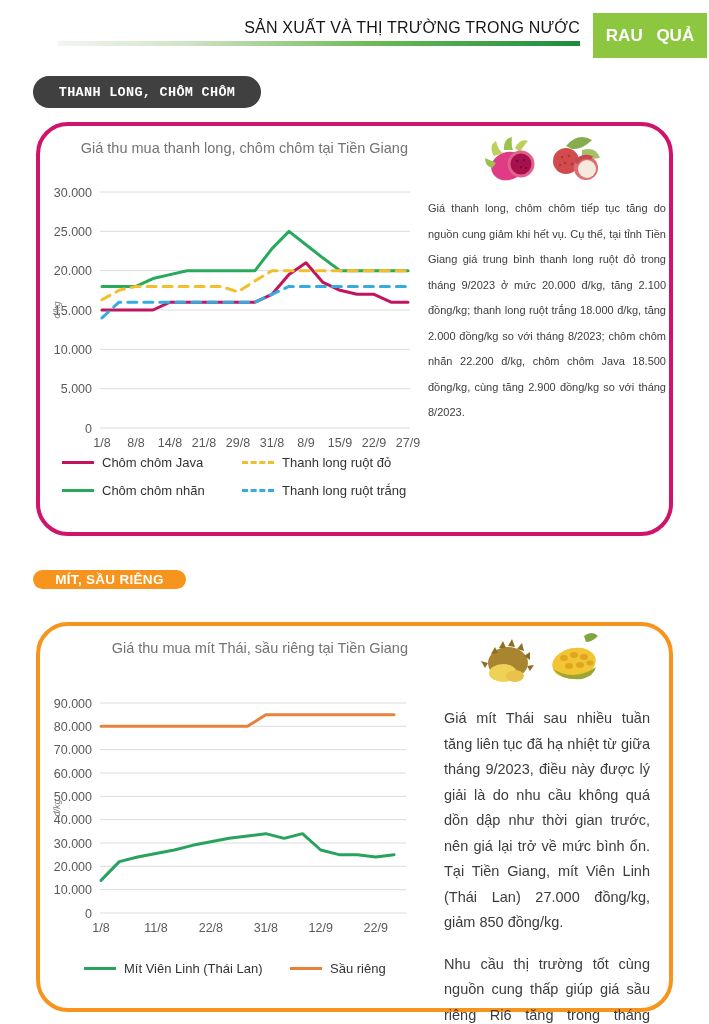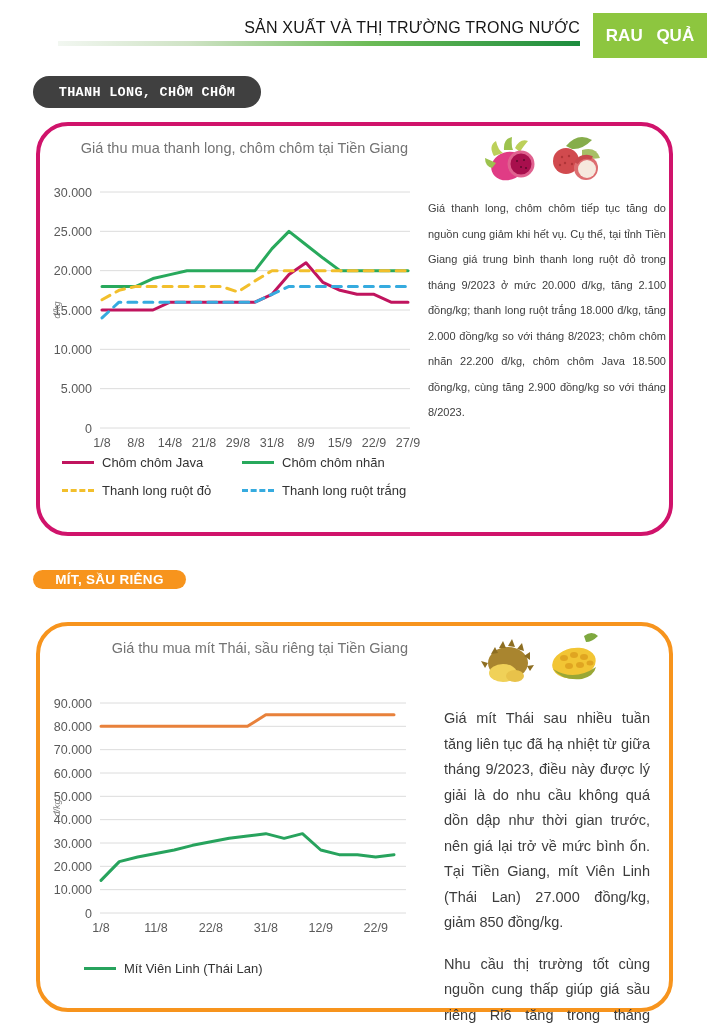--- a/index.html
+++ b/index.html
@@ -124,26 +124,26 @@
         <polyline points="50,115.77333333333334 67,106.33333333333331 84,102.4 101,102.4 118,102.4 135,102.4 152,102.4 169,102.4 186,107.90666666666667 203,96.89333333333335 220,86.66666666666669 237,86.66666666666669 254,86.66666666666669 271,86.66666666666669 288,86.66666666666669 305,86.66666666666669 322,86.66666666666669 339,86.66666666666669 356,86.66666666666669" fill="none" stroke="#f2bf2c" stroke-width="3" stroke-linejoin="round" stroke-linecap="round" stroke-dasharray="9 7"></polyline>
         <polyline points="50,133.86666666666667 67,118.13333333333334 84,118.13333333333334 101,118.13333333333334 118,118.13333333333334 135,118.13333333333334 152,118.13333333333334 169,118.13333333333334 186,118.13333333333334 203,118.13333333333334 220,110.26666666666668 237,102.4 254,102.4 271,102.4 288,102.4 305,102.4 322,102.4 339,102.4 356,102.4" fill="none" stroke="#36abdf" stroke-width="3" stroke-linejoin="round" stroke-linecap="round" stroke-dasharray="9 7"></polyline>
       </svg>
 
     <div class="legend legend-1">
       <div class="legend-item">
         <span class="sw" style="border-top: 3.5px solid rgb(192, 20, 94);"></span>
         <span>Chôm chôm Java</span>
       </div>
       <div class="legend-item">
+        <span class="sw" style="border-top: 3.5px dashed rgb(242, 191, 44);"></span>
+        <span>Thanh long ruột đỏ</span>
+      </div>
+      <div class="legend-item">
         <span class="sw" style="border-top: 3.5px solid rgb(40, 169, 92);"></span>
         <span>Chôm chôm nhãn</span>
-      </div>
-      <div class="legend-item">
-        <span class="sw" style="border-top: 3.5px dashed rgb(242, 191, 44);"></span>
-        <span>Thanh long ruột đỏ</span>
       </div>
       <div class="legend-item">
         <span class="sw" style="border-top: 3.5px dashed rgb(54, 171, 223);"></span>
         <span>Thanh long ruột trắng</span>
       </div>
     </div>
 
     <p class="para para-1">Giá thanh long, chôm chôm tiếp tục tăng do nguồn cung giảm khi hết vụ. Cụ thể, tại tỉnh Tiền Giang giá trung bình thanh long ruột đỏ trong tháng 9/2023 ở mức 20.000 đ/kg, tăng 2.100 đồng/kg; thanh long ruột trắng 18.000 đ/kg, tăng 2.000 đồng/kg so với tháng 8/2023; chôm chôm nhãn 22.200 đ/kg, chôm chôm Java 18.500 đồng/kg, cùng tăng 2.900 đồng/kg so với tháng 8/2023.</p>
   </section>
 
@@ -214,20 +214,24 @@
         <text x="8" y="112" text-anchor="middle" fill="#7a7a7a" font-size="9" font-style="italic" transform="rotate(-90 8 112)">đ/kg</text>
         <polyline points="49,184.33333333333334 67.3125,165.66666666666669 85.625,161 103.9375,157.5 122.25,154 140.5625,149.33333333333331 158.875,145.83333333333331 177.1875,142.33333333333331 195.5,140 213.8125,137.66666666666669 232.125,142.33333333333331 250.4375,137.66666666666669 268.75,154 287.0625,158.66666666666666 305.375,158.66666666666666 323.6875,161 342,158.66666666666666" fill="none" stroke="#27a35d" stroke-width="3" stroke-linejoin="round" stroke-linecap="round"></polyline>
         <polyline points="49,30.333333333333343 67.3125,30.333333333333343 85.625,30.333333333333343 103.9375,30.333333333333343 122.25,30.333333333333343 140.5625,30.333333333333343 158.875,30.333333333333343 177.1875,30.333333333333343 195.5,30.333333333333343 213.8125,18.666666666666686 232.125,18.666666666666686 250.4375,18.666666666666686 268.75,18.666666666666686 287.0625,18.666666666666686 305.375,18.666666666666686 323.6875,18.666666666666686 342,18.666666666666686" fill="none" stroke="#e8813b" stroke-width="3" stroke-linejoin="round" stroke-linecap="round"></polyline>
       </svg>
 
     <div class="legend legend-2">
       <div class="legend-item">
         <span class="sw" style="border-top: 3.5px solid rgb(39, 163, 93);"></span>
         <span>Mít Viên Linh (Thái Lan)</span>
       </div>
+      <div class="legend-item">
+        <span class="sw" style="border-top: 3.5px solid rgb(232, 129, 59);"></span>
+        <span>Sầu riêng</span>
+      </div>
     </div>
 
     <div class="para-block">
       <p>Giá mít Thái sau nhiều tuần tăng liên tục đã hạ nhiệt từ giữa tháng 9/2023, điều này được lý giải là do nhu cầu không quá dồn dập như thời gian trước, nên giá lại trở về mức bình ổn. Tại Tiền Giang, mít Viên Linh (Thái Lan) 27.000 đồng/kg, giảm 850 đồng/kg.</p>
       <p>Nhu cầu thị trường tốt cùng nguồn cung thấp giúp giá sầu riêng Ri6 tăng trong tháng 9/2023. Tại Tiền Giang, giá sầu riêng Ri6 trung bình ở mức 85.000 đồng/kg, tăng 4.300 đồng/kg so với tháng 8/2023.</p>
     </div>
   </section>
 
 </div>
 

